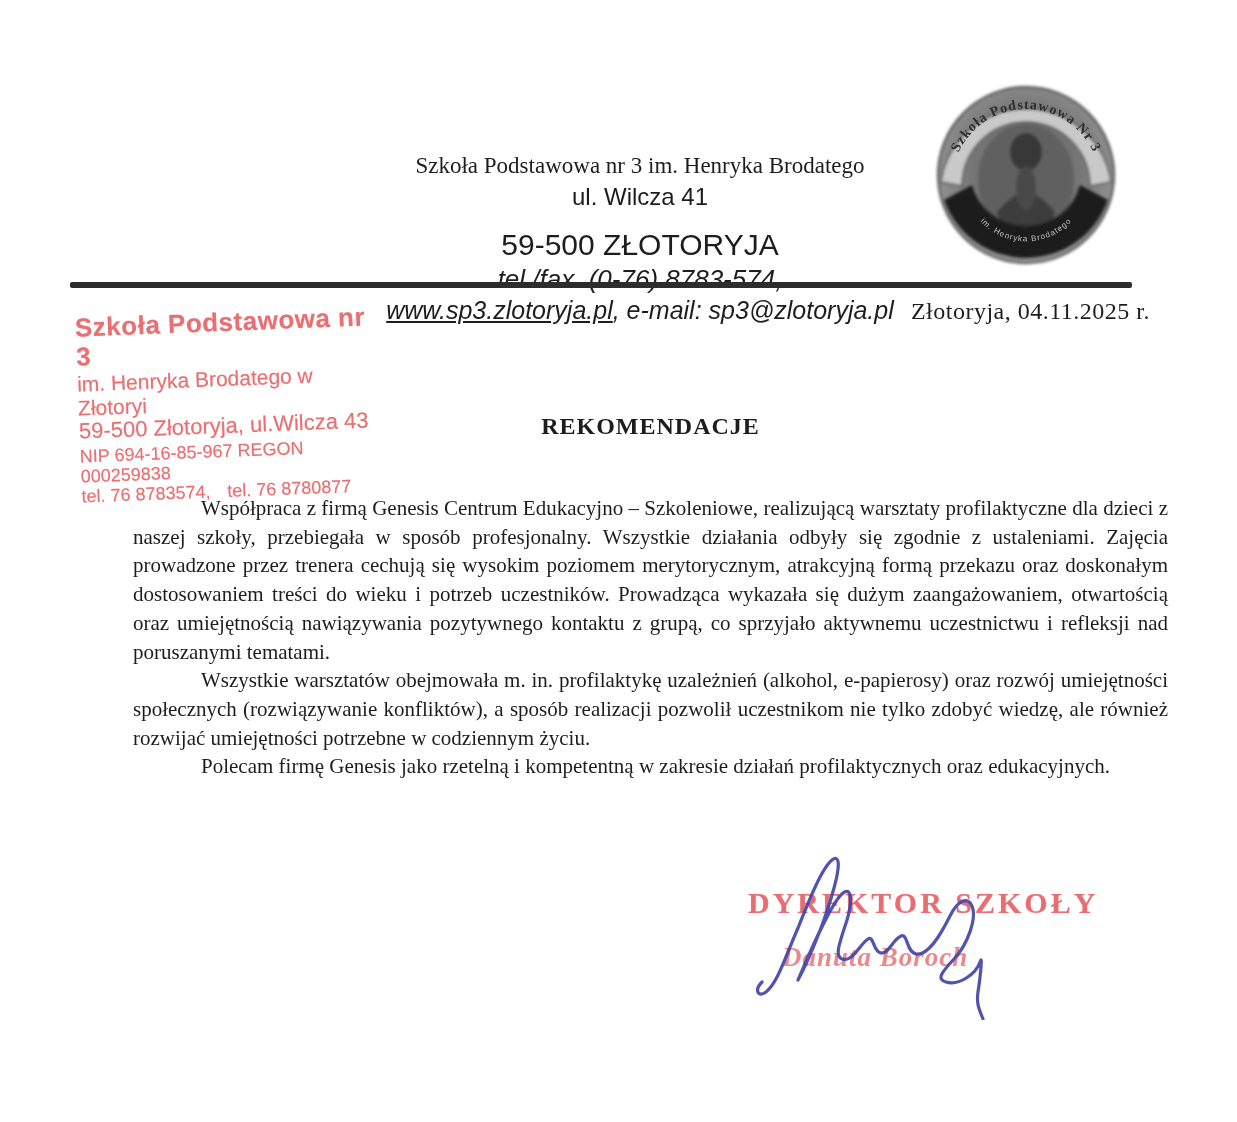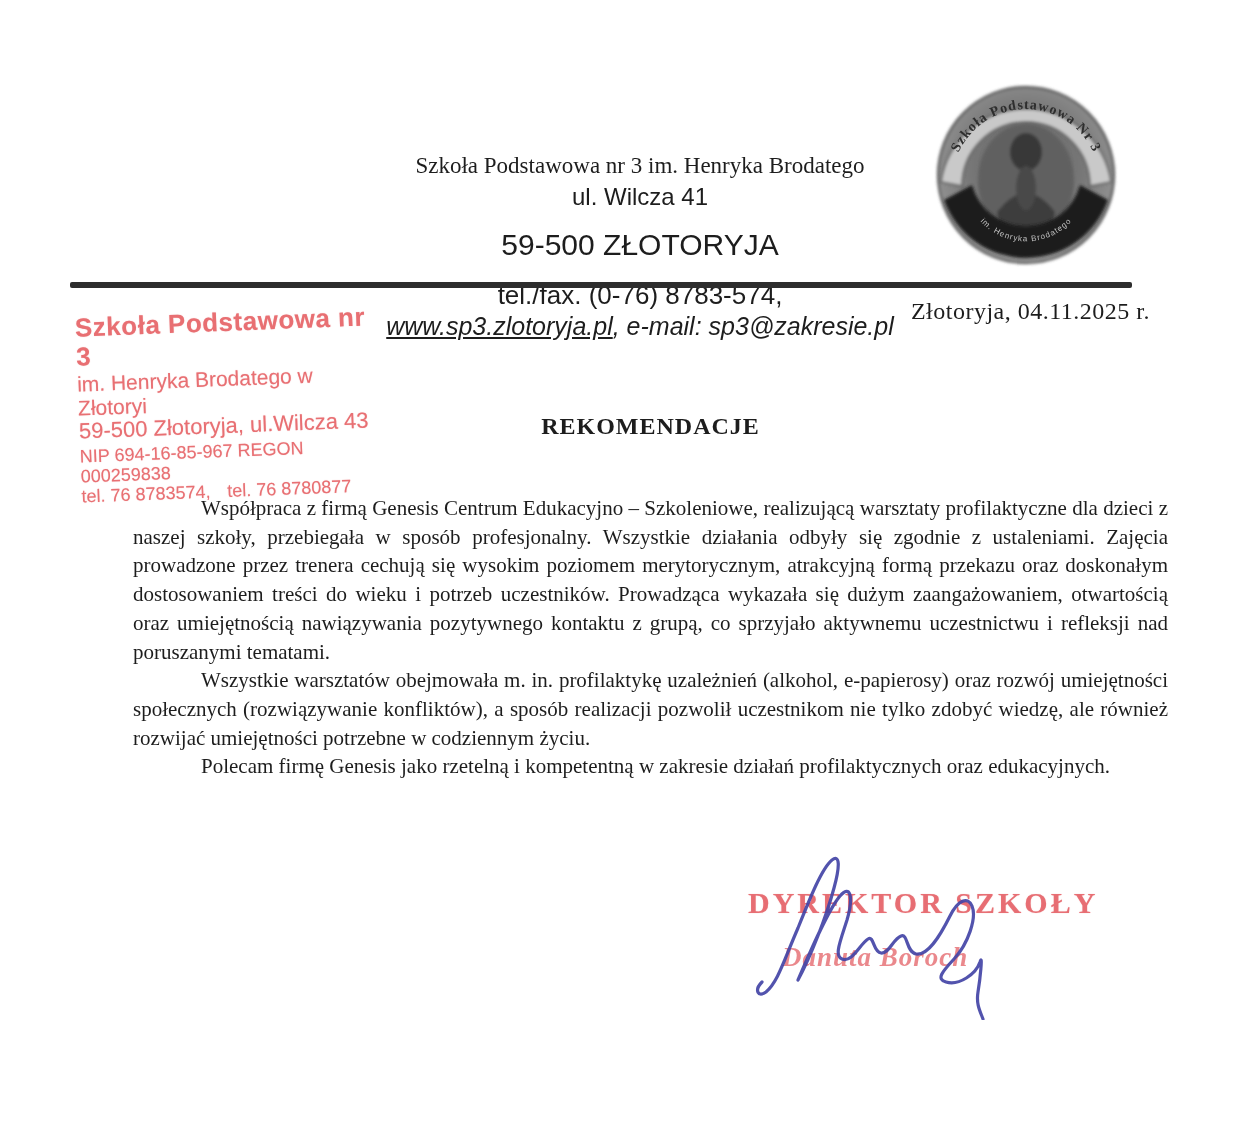--- a/index.html
+++ b/index.html
@@ -29,22 +29,23 @@
     font-size: 24px;
     margin-top: 4px;
   }
   .lh-city {
     font-family: "Liberation Sans", sans-serif;
     font-size: 30px;
     margin-top: 16px;
   }
   .lh-phone {
     font-family: "Liberation Sans", sans-serif;
+    font-style: italic;
     font-size: 26px;
-    margin-top: 17px;
+    margin-top: 1px;
   }
   .lh-web {
     font-family: "Liberation Sans", sans-serif;
     font-style: italic;
     font-size: 25px;
     margin-top: 1px;
   }
   .lh-web .url { text-decoration: underline; }
 
   
@@ -135,21 +136,21 @@
 </head>
 <body>
 
 <div class="page">
 
   <div class="letterhead">
     <div class="lh-name">Szkoła Podstawowa nr 3 im. Henryka Brodatego</div>
     <div class="lh-street">ul. Wilcza 41</div>
     <div class="lh-city">59-500 ZŁOTORYJA</div>
     <div class="lh-phone">tel./fax. (0-76) 8783-574,</div>
-    <div class="lh-web"><span class="url">www.sp3.zlotoryja.pl</span><span>, e-mail: sp3@zakresie.pl</span></div>
+    <div class="lh-web"><span class="url">www.sp3.zlotoryja.pl</span><span>, e-mail: sp3@zlotoryja.pl</span></div>
   </div>
 
   <div class="seal">
     <svg width="186" height="186" viewBox="0 0 186 186">
       <defs>
         <radialGradient id="sealBg" cx="50%" cy="45%" r="60%">
           <stop offset="0%" stop-color="#5e5e5e"></stop>
           <stop offset="55%" stop-color="#787878"></stop>
           <stop offset="100%" stop-color="#9b9b9b"></stop>
         </radialGradient>

